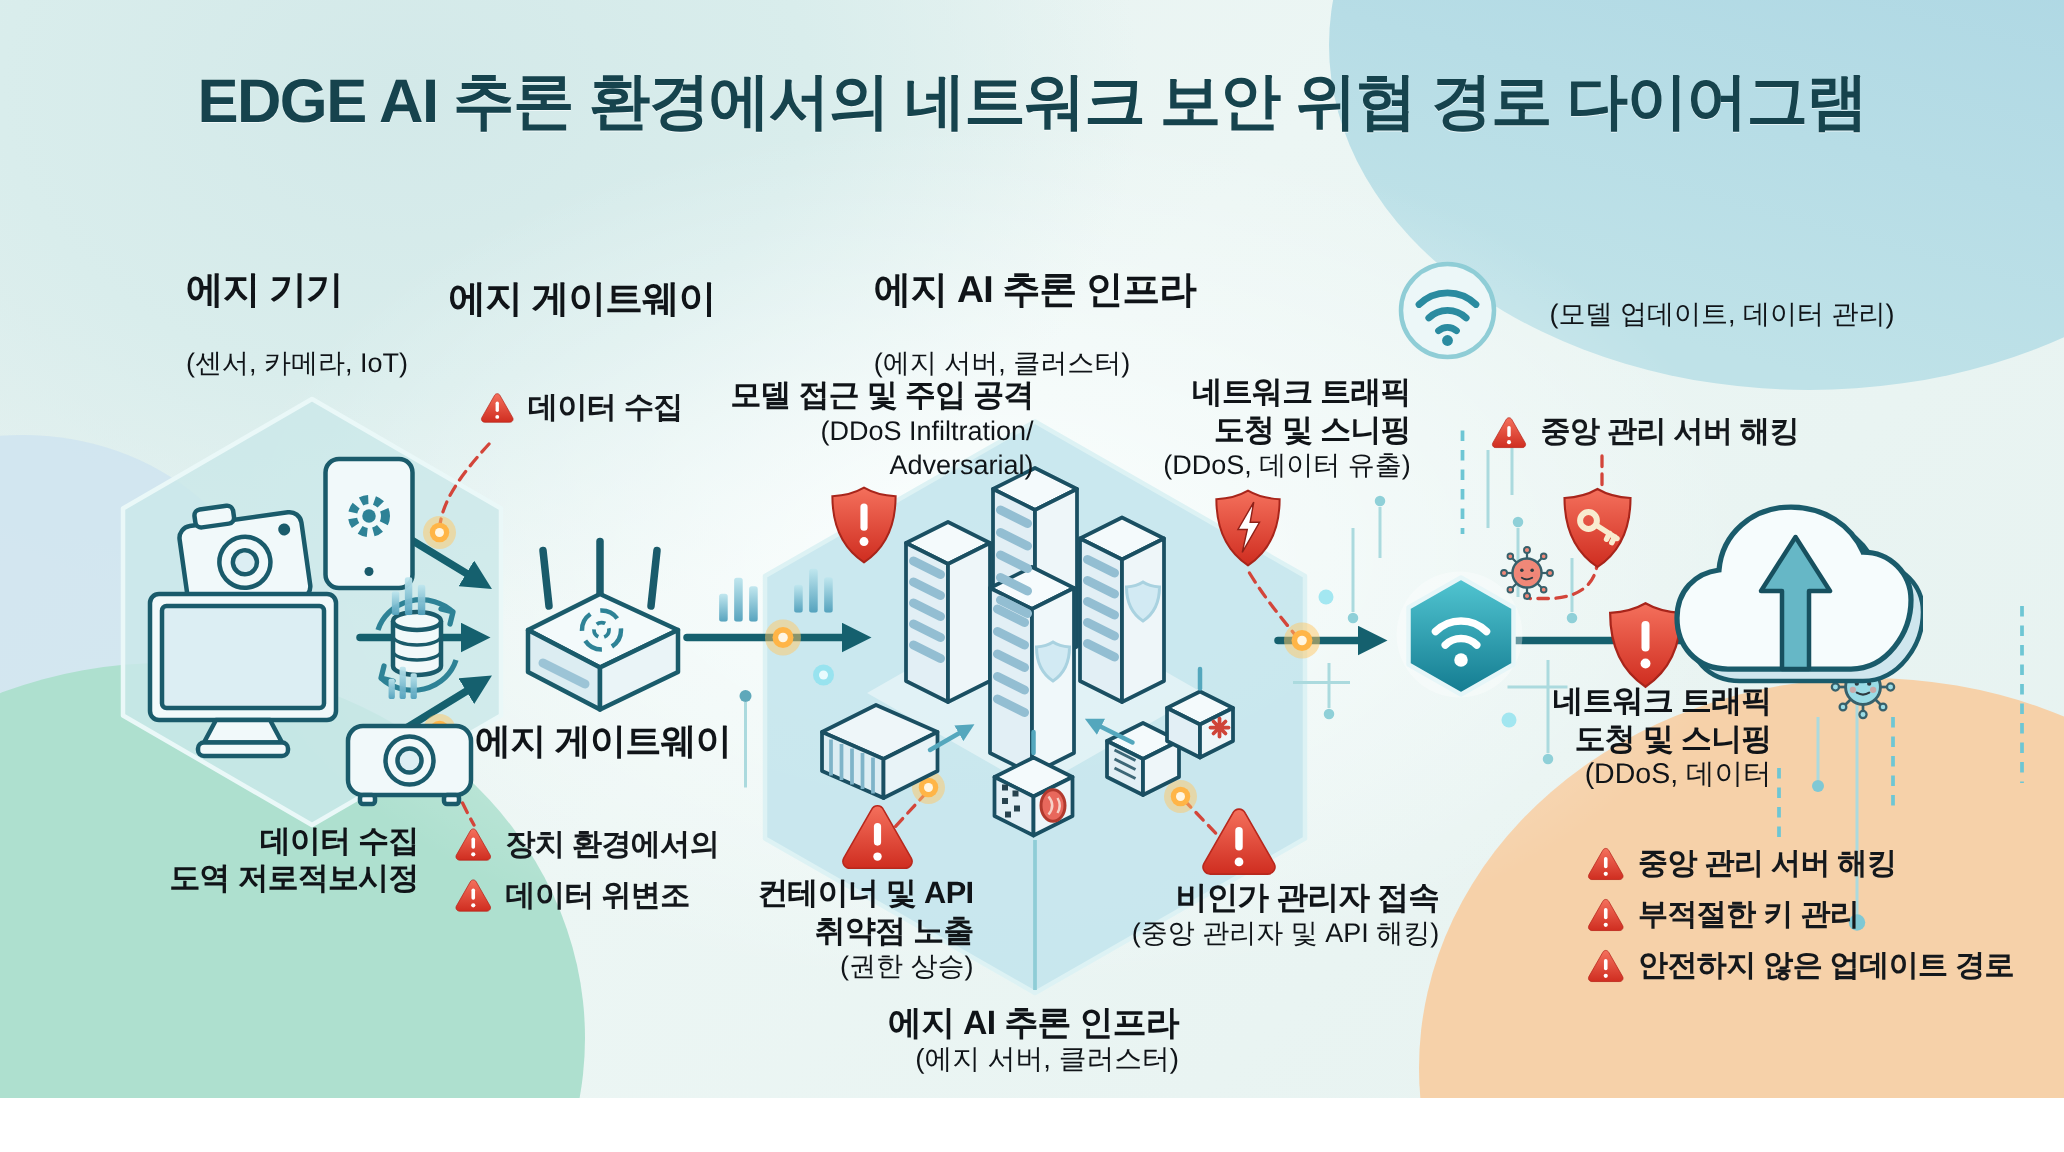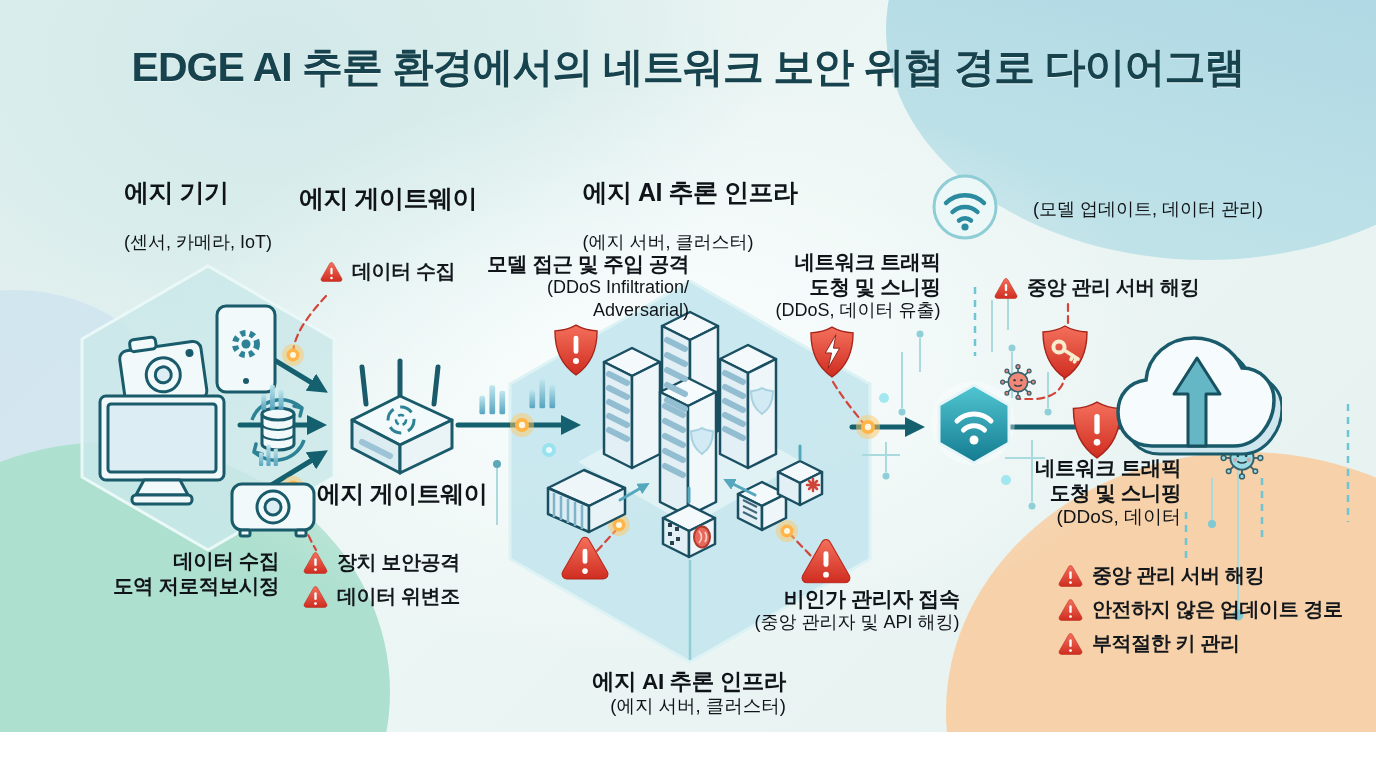--- a/index.html
+++ b/index.html
@@ -517,30 +517,35 @@
   <div class="txt lbl" style="left:196px;top:548px">
     <div class="l1">데이터 수집</div>
     <div class="l1">도역 저로적보시정</div>
   </div>
 
   <div class="txt warncol" style="left:303px;top:549px">
     <div class="warnrow">
       <svg width="25" height="23" viewBox="0 0 48 44">
           <use href="#sym-warn"></use>
         </svg>
-      <span>장치 보안공격</span>
+      <span>장치 환경에서의</span>
     </div>
     <div class="warnrow">
       <svg width="25" height="23" viewBox="0 0 48 44">
           <use href="#sym-warn"></use>
         </svg>
       <span>데이터 위변조</span>
     </div>
   </div>
 
+  <div class="txt lbl" style="left:577px;top:583px">
+    <div class="l1">컨테이너 및 API</div>
+    <div class="l1">취약점 노출</div>
+    <div class="l2">(권한 상승)</div>
+  </div>
 
   <div class="txt lbl" style="left:857px;top:586px">
     <div class="l1" style="font-size:21px">비인가 관리자 접속</div>
     <div class="l2">(중앙 관리자 및 API 해킹)</div>
   </div>
 
   <div class="txt lbl" style="left:689px;top:669px">
     <div class="l1" style="font-size:22.5px">에지 AI 추론 인프라</div>
     <div class="l2" style="font-size:18.5px">(에지 서버, 클러스터)</div>
   </div>
@@ -555,23 +560,23 @@
     <div class="warnrow">
       <svg width="25" height="23" viewBox="0 0 48 44">
           <use href="#sym-warn"></use>
         </svg>
       <span>중앙 관리 서버 해킹</span>
     </div>
     <div class="warnrow">
       <svg width="25" height="23" viewBox="0 0 48 44">
           <use href="#sym-warn"></use>
         </svg>
-      <span>안전하지 않은 업데이트 경로</span>
+      <span>부적절한 키 관리</span>
     </div>
     <div class="warnrow">
       <svg width="25" height="23" viewBox="0 0 48 44">
           <use href="#sym-warn"></use>
         </svg>
-      <span>부적절한 키 관리</span>
+      <span>안전하지 않은 업데이트 경로</span>
     </div>
   </div>
 
 </div>
 
 </body></html>

